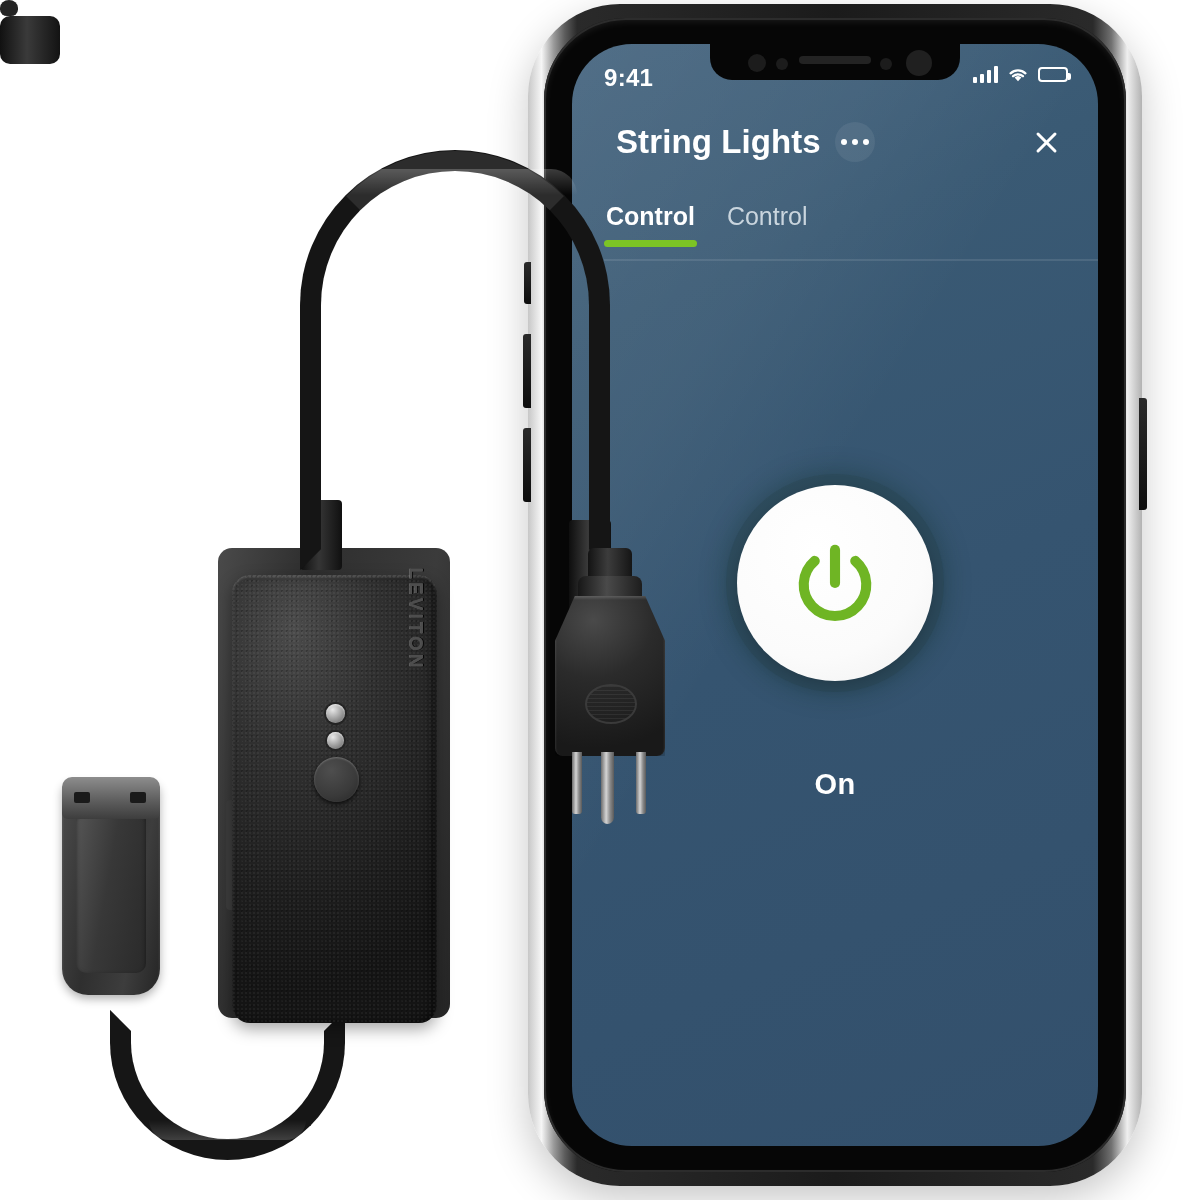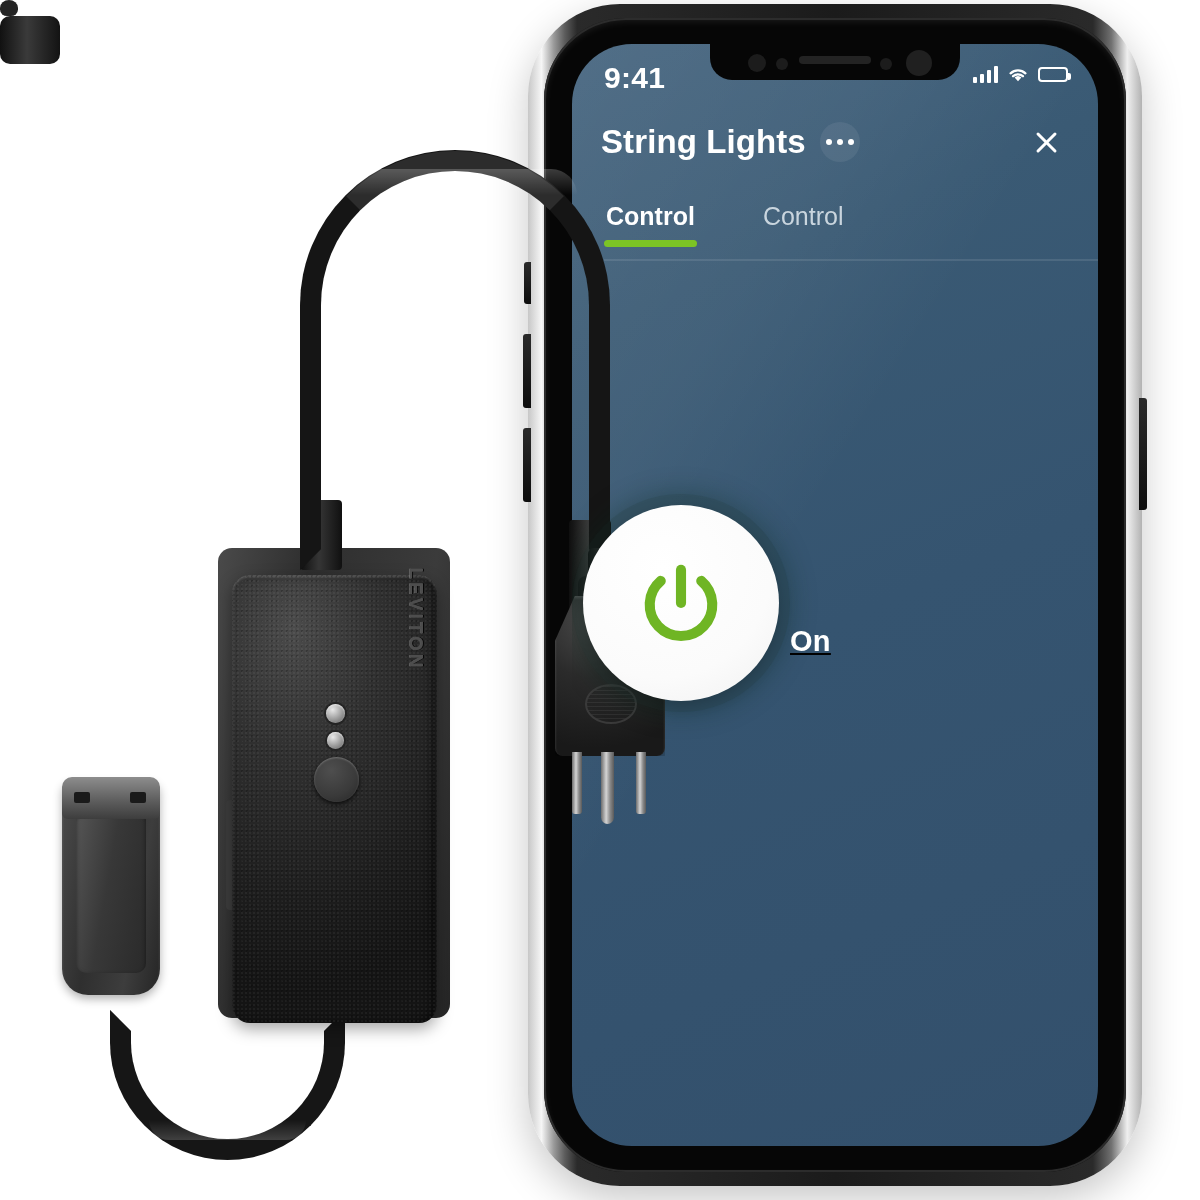--- a/index.html
+++ b/index.html
@@ -196,72 +196,72 @@
   #cam-b{ left:66px; top:14px; width:12px; height:12px; }
   #cam-c{ left:170px; top:14px; width:12px; height:12px; }
   #cam-d{ left:196px; top:6px; width:26px; height:26px; background:#202020; }
 
   
   #statusbar{
     position:absolute; left:0; top:0; width:100%; height:52px; z-index:5;
     display:flex; align-items:center; justify-content:space-between;
     padding:8px 30px 0 32px; color:#fff;
   }
-  #clock{ font-size:30px; font-weight:700; letter-spacing:.3px;margin-top:8px; }
+  #clock{ font-size:24px; font-weight:700; letter-spacing:.3px;margin-top:8px; }
   #status-right{ display:flex; align-items:center; gap:9px; }
   #bars{ display:flex; align-items:flex-end; gap:3px; height:17px; }
   #bars i{ display:block; width:4px; background:#fff; border-radius:1px; }
   #bars i:nth-child(1){ height:6px; }
   #bars i:nth-child(2){ height:9px; }
   #bars i:nth-child(3){ height:13px; }
   #bars i:nth-child(4){ height:17px; }
   #battery{ width:30px; height:15px; border:2px solid #fff; border-radius:4px; position:relative; }
   #battery::after{ content:""; position:absolute; right:-5px; top:4px; width:3px; height:7px; background:#fff; border-radius:0 2px 2px 0; }
   #battery span{ position:absolute; left:1.5px; top:1.5px; bottom:1.5px; background:#fff; border-radius:2px; }
 
   
   #header{
     position:absolute; left:0; top:62px; width:100%; height:72px; z-index:4;
-    display:flex; align-items:center; padding:0 30px 0 29px;
+    display:flex; align-items:center; padding:0 30px 0 44px;
   }
   #title{ font-size:33px; font-weight:700; color:#fff; letter-spacing:.1px; }
   #more-btn{
     width:40px; height:40px; border-radius:50%; margin-left:14px;
     background:rgba(255,255,255,.07);
     display:flex; align-items:center; justify-content:center; gap:5px;
   }
   #more-btn i{ display:block; width:6px; height:6px; border-radius:50%; background:#fff; }
   #close-btn{
     margin-left:auto; width:44px; height:44px; position:relative;
   }
   #close-btn::before,#close-btn::after{
     content:""; position:absolute; left:9px; top:21px; width:27px; height:3px; background:#fff; border-radius:2px;
   }
   #close-btn::before{ transform:rotate(45deg); }
   #close-btn::after{ transform:rotate(-45deg); }
 
   
   #tabs{
     position:absolute; left:0; top:152px; width:100%; height:66px; z-index:4;
-    display:flex; align-items:flex-start; padding-left:32px; gap:64px;
+    display:flex; align-items:flex-start; padding-left:32px; gap:28px;
   }
   .tab{ position:relative; padding:6px 2px 22px; }
   .tab-label{ font-size:25px; color:#c9d5de; }
   .tab.active .tab-label{ color:#ffffff; font-weight:700; }
   .tab .underline{ display:none; }
   .tab.active .underline{
     display:block; position:absolute; left:0; right:0; bottom:6px; height:7px;
     background:#7cc425; border-radius:4px;
   }
   #tabs-rule{ position:absolute; left:32px; right:0; top:215px; height:2px; background:rgba(255,255,255,.10); z-index:3; }
 
   
   #power-wrap{
-    position:absolute; left:0; top:450px; width:100%; z-index:4;
-    display:flex; flex-direction:row; align-items:center;text-decoration:underline;
+    position:absolute; left:0; top:430px; width:100%; z-index:4;
+    display:flex; flex-direction:column; align-items:center;
   }
   #power-ring{
     width:218px; height:218px; border-radius:50%;
     background:rgba(20,46,40,.30);
     display:flex; align-items:center; justify-content:center;
     box-shadow:0 0 26px rgba(10,40,30,.35);
   }
   #power-btn{
     width:196px; height:196px; border-radius:50%;
     background:radial-gradient(circle at 40% 32%, #ffffff 0%, #fbfbfb 62%, #f0f0f0 100%);

